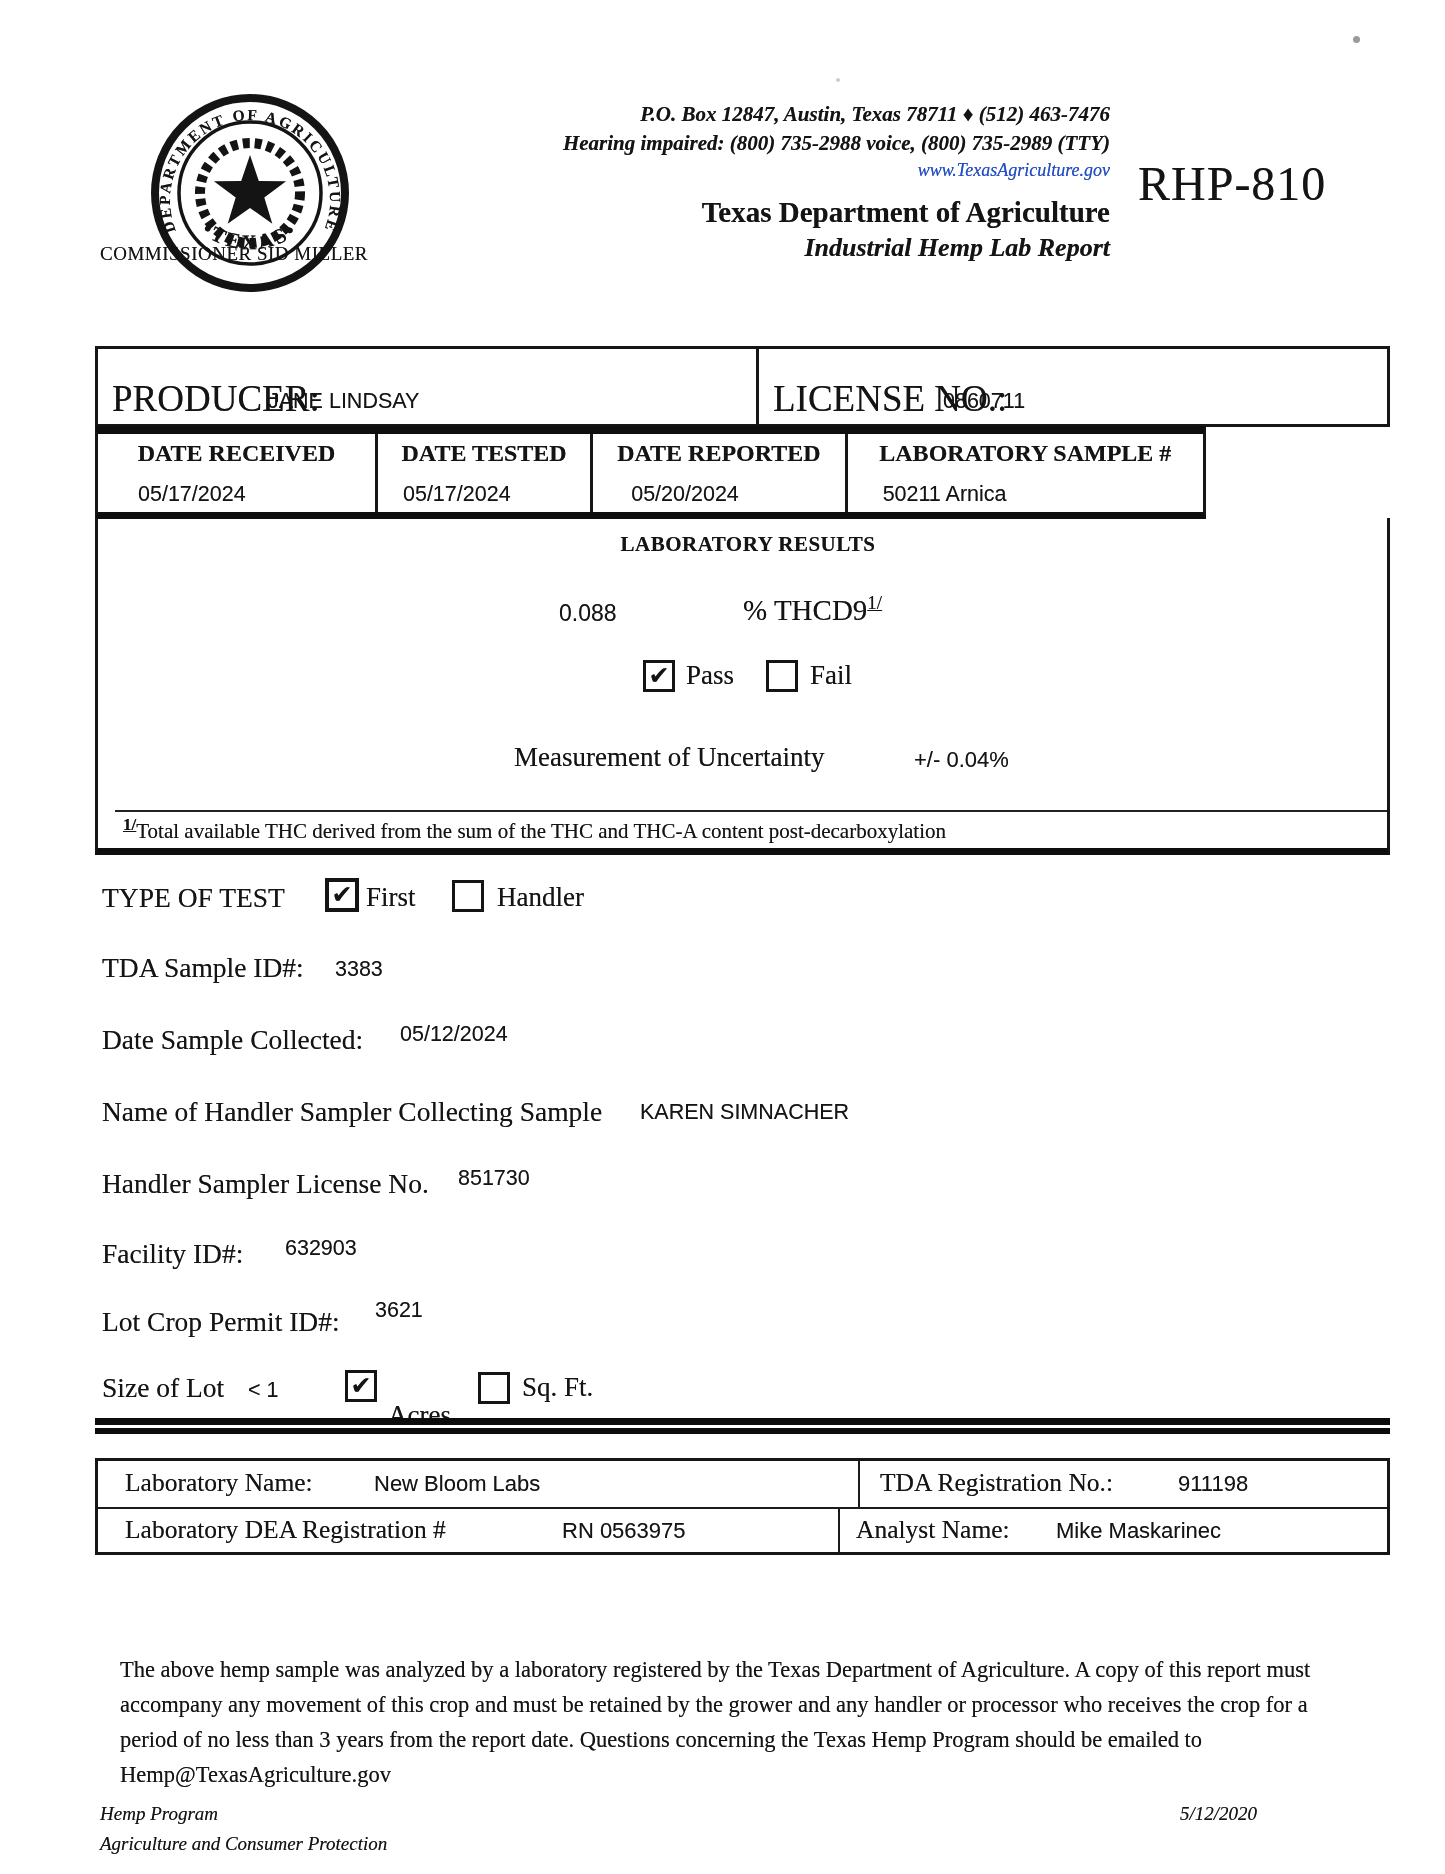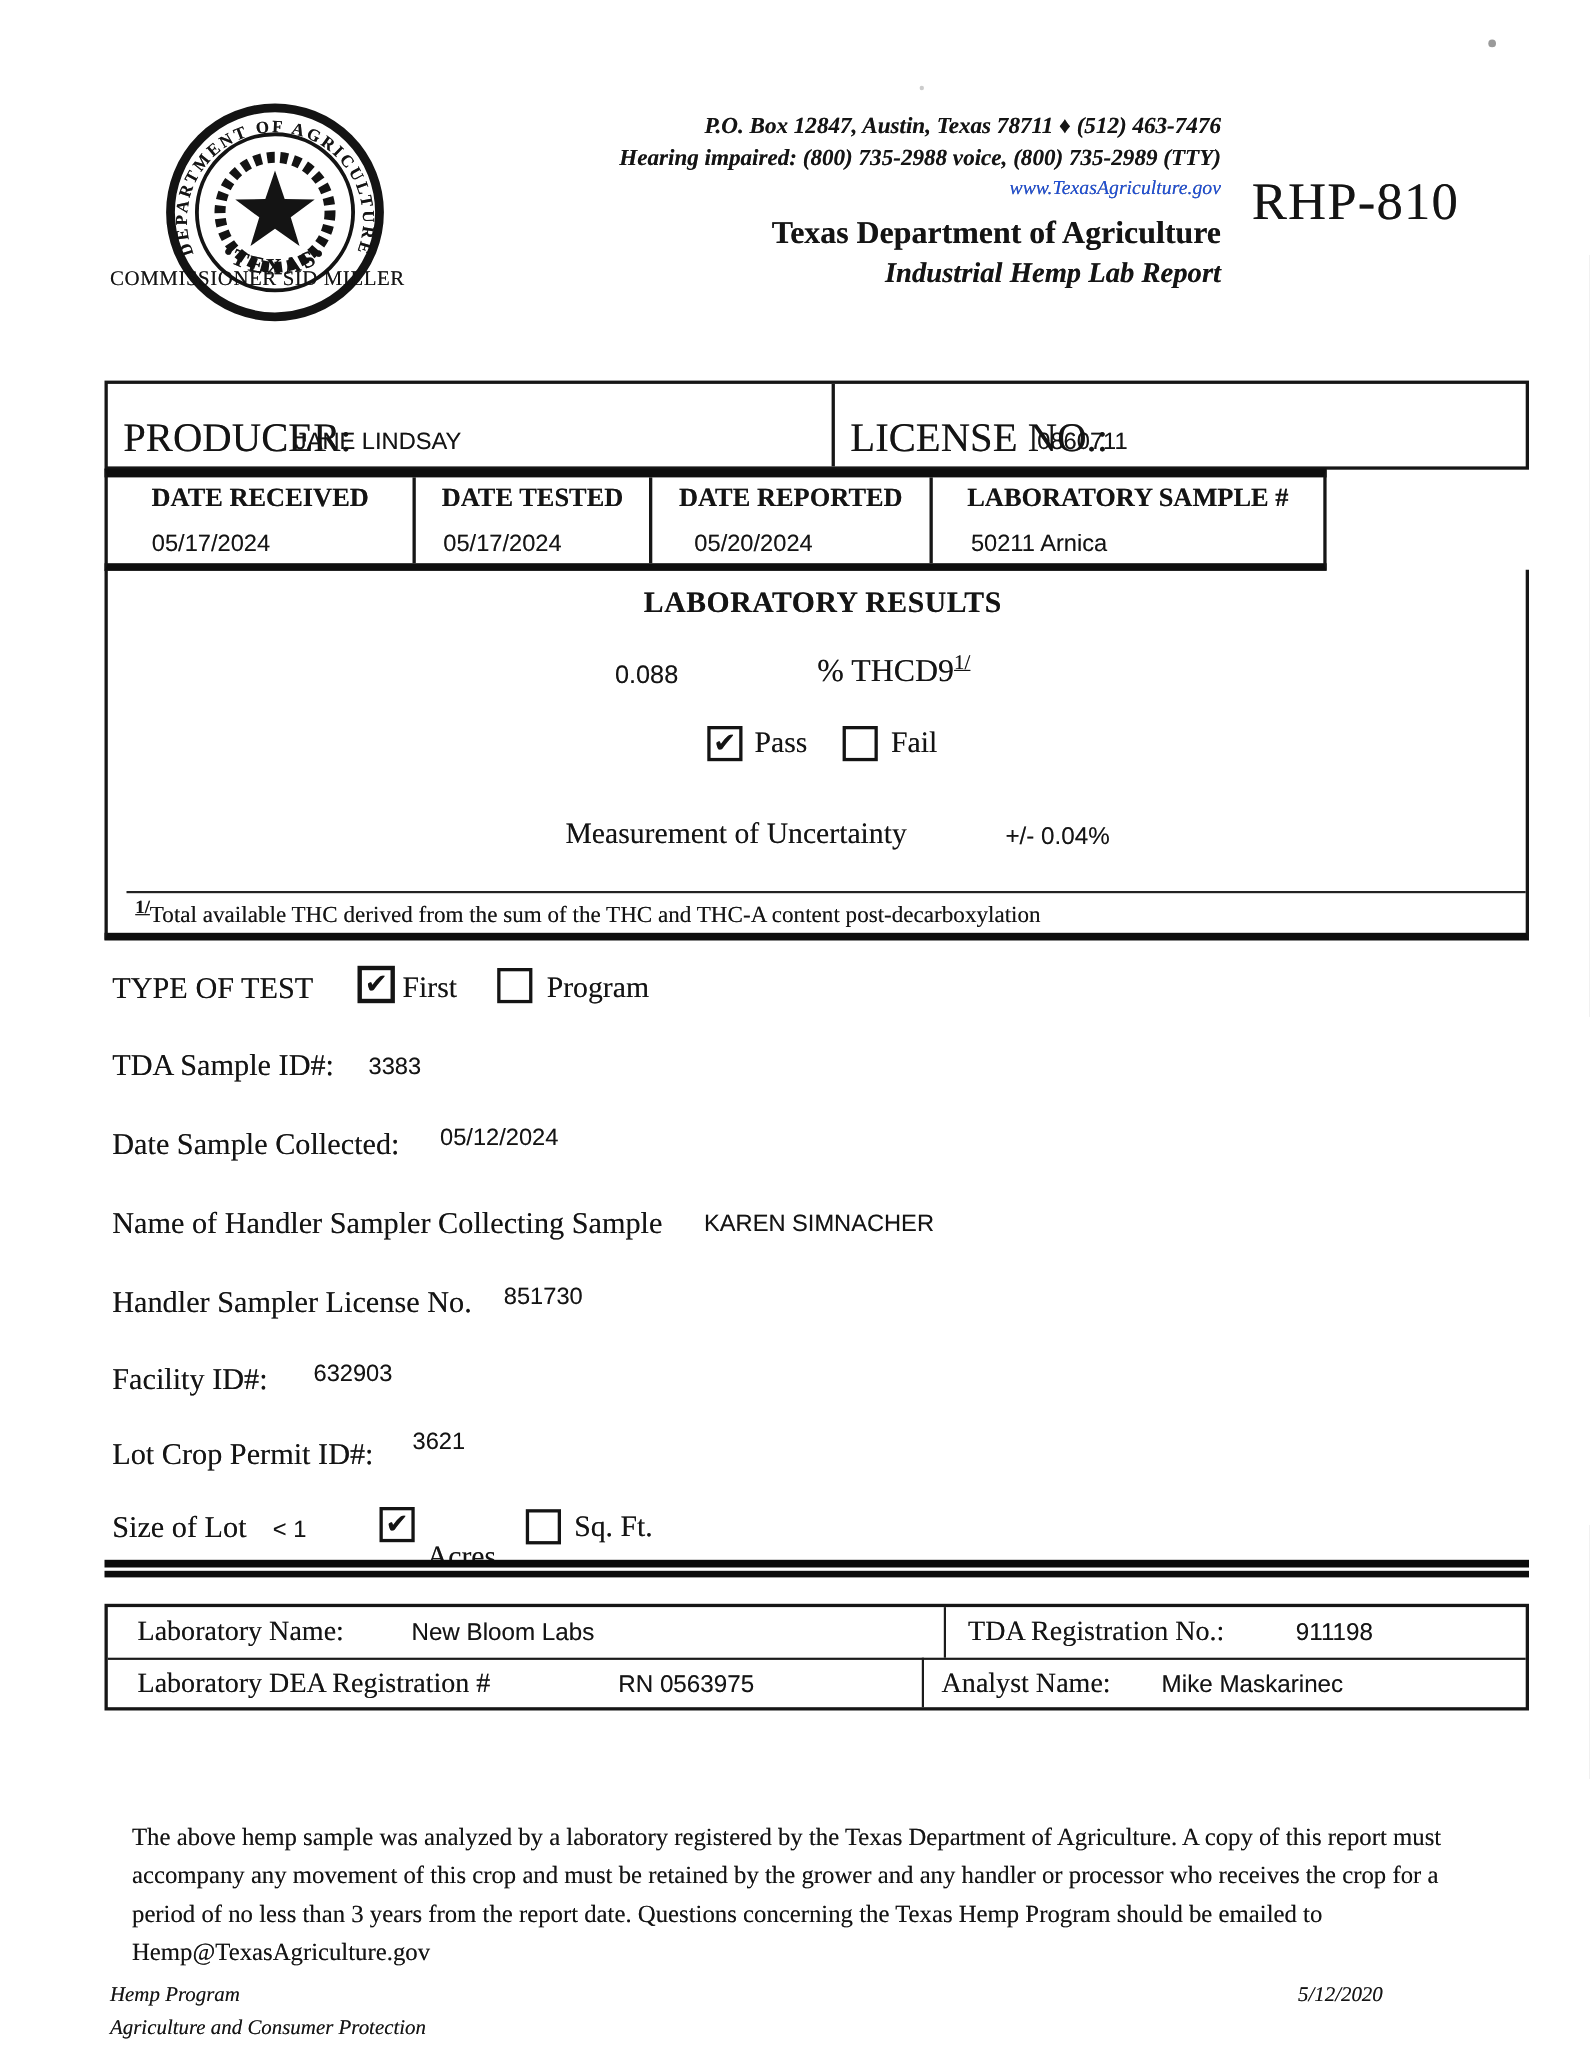--- a/index.html
+++ b/index.html
@@ -35,21 +35,21 @@
     display:flex; box-sizing:border-box; }
   .dates-col { position:relative; box-sizing:border-box; }
   .dates-col + .dates-col { border-left:3px solid #161616; }
   .dates-head { font-size:24px; font-weight:bold; text-align:center; margin-top:6px; }
   .dates-val { position:absolute; top:48px; font-size:21.5px; }
 
   .results-box { left:95px; top:518px; width:1295px; height:337px;
     border-left:3px solid #161616; border-right:3px solid #161616;
     border-bottom:7px solid #0e0e0e; box-sizing:border-box; }
   .results-title { position:absolute; top:14px; left:0; right:0; text-align:center;
-    font-size:27px; font-weight:bold; letter-spacing:.5px;margin-left:11px; }
+    font-size:21px; font-weight:bold; letter-spacing:.5px;margin-left:11px; }
   .thc-val { position:absolute; left:461px; top:82px; font-size:23px; }
   .thc-lbl { position:absolute; left:645px; top:74px; font-size:29px; }
   .thc-lbl sup { font-size:19px; text-decoration:underline; }
   .unc-lbl { position:absolute; left:416px; top:224px; font-size:27px; }
   .unc-val { position:absolute; left:816px; top:229px; font-size:22px; }
   .fn-row { position:absolute; left:17px; right:0; top:292px; border-top:2px solid #222; padding:3px 0 0 8px; font-size:21px; }
   .fn-row sup { font-size:17px; text-decoration:underline; font-weight:bold; }
 
   
   .cb { position:absolute; width:32px; height:32px; border:3px solid #141414;
@@ -153,21 +153,21 @@
     <div class="unc-lbl">Measurement of Uncertainty</div>
     <div class="unc-val sans">+/- 0.04%</div>
 
     <div class="fn-row"><sup>1/</sup><span>Total available THC derived from the sum of the THC and THC-A content post-decarboxylation</span></div>
   </div>
 
   <div class="field-lbl" style="left:102px;top:882px;">TYPE OF TEST</div>
   <span class="cb cb-thick" style="left:325px;top:878px;width:34px;height:34px;"><span class="mark">✔</span></span>
   <span class="cb-lbl" style="left:366px;top:882px;">First</span>
   <span class="cb" style="left:452px;top:880px;"><span class="mark"></span></span>
-  <span class="cb-lbl" style="left:497px;top:882px;">Program</span>
+  <span class="cb-lbl" style="left:497px;top:882px;">Handler</span>
 
   <div class="field-lbl" style="left:102px;top:952px;">TDA Sample ID#:</div>
   <div class="field-val sans" style="left:335px;top:957px;">3383</div>
 
   <div class="field-lbl" style="left:102px;top:1024px;">Date Sample Collected:</div>
   <div class="field-val sans" style="left:400px;top:1022px;">05/12/2024</div>
 
   <div class="field-lbl" style="left:102px;top:1096px;">Name of Handler Sampler Collecting Sample</div>
   <div class="field-val sans" style="left:640px;top:1100px;">KAREN SIMNACHER</div>
 

